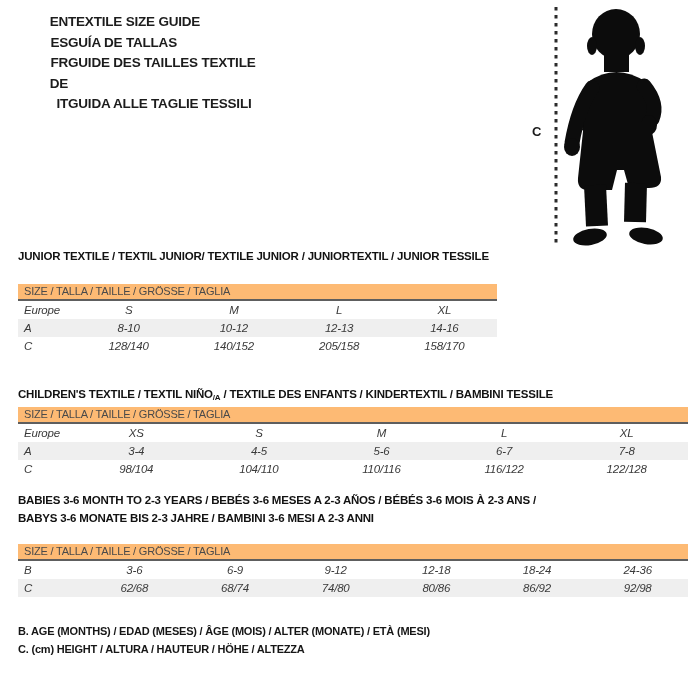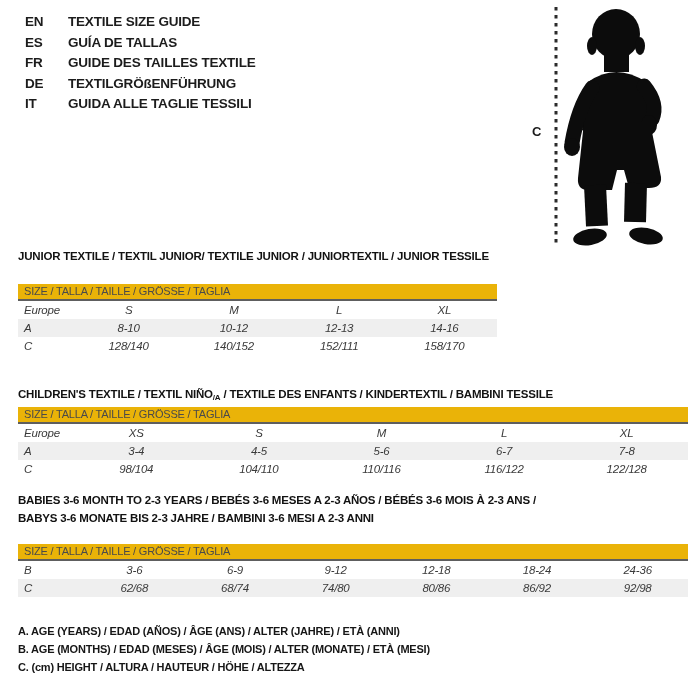--- a/index.html
+++ b/index.html
@@ -6,31 +6,31 @@
   .page{
     position:relative;
     width:700px;height:700px;
     background:#ffffff;
     font-family:"Liberation Sans", sans-serif;
     overflow:hidden;
   }
   
   .lang-list{position:absolute;left:25px;top:12px;}
   .lang-row{display:flex;line-height:20.5px;font-size:13.5px;font-weight:700;color:#1c1c1c;letter-spacing:-0.2px;}
-  .lang-code{width:43px;}
+  .lang-code{width:43px;text-align:right;}
   
   .figure{position:absolute;left:520px;top:0;width:180px;height:250px;}
   
   .sec-title{position:absolute;left:18px;font-size:11.5px;font-weight:700;color:#121212;letter-spacing:-0.2px;white-space:nowrap;}
   .sub{font-size:8px;vertical-align:-2px;}
   .two-line{line-height:17.5px;}
   
   .tblwrap{position:absolute;left:18px;}
   .size-bar{
-    background:#eab308;
+    background:#fdba74;
     border-bottom:2px solid #5e5e5e;
     height:15px;line-height:15px;
     padding-left:6px;
     font-size:11px;color:#4a4a4a;letter-spacing:-0.2px;
   }
   table{border-collapse:collapse;table-layout:fixed;width:100%;font-style:italic;}
   td{height:18px;padding:0;text-align:center;font-size:11.5px;color:#3a3a3a;letter-spacing:-0.2px;}
   td.lbl{text-align:left;padding-left:6px;}
   tr.alt{background:#efefef;}
   
@@ -49,21 +49,20 @@
     <div class="lang-row">
       <span class="lang-code">ES</span>
       <span class="lang-text">GUÍA DE TALLAS</span>
     </div>
     <div class="lang-row">
       <span class="lang-code">FR</span>
       <span class="lang-text">GUIDE DES TAILLES TEXTILE</span>
     </div>
     <div class="lang-row">
       <span class="lang-code">DE</span>
-      <span class="lang-text">TEXTILGRÖßENFÜHRUNG</span>
     </div>
     <div class="lang-row">
       <span class="lang-code">IT</span>
       <span class="lang-text">GUIDA ALLE TAGLIE TESSILI</span>
     </div>
   </div>
 
   <svg class="figure" viewBox="0 0 180 250">
     <text x="12" y="136" font-size="13" font-weight="bold" fill="#1a1a1a">C</text>
     <line x1="36" y1="7" x2="36" y2="244" stroke="#2b2b2b" stroke-width="3" stroke-dasharray="3.5 4.5"></line>
@@ -109,21 +108,21 @@
         <td class="lbl">A</td>
         <td>8-10</td>
         <td>10-12</td>
         <td>12-13</td>
         <td>14-16</td>
       </tr>
       <tr>
         <td class="lbl">C</td>
         <td>128/140</td>
         <td>140/152</td>
-        <td>152/111</td>
+        <td>205/158</td>
         <td>158/170</td>
       </tr>
     </tbody>
       </table>
   </div>
 
   <div class="sec-title" style="top:388px;"><span>CHILDREN'S TEXTILE / TEXTIL NIÑO</span><span class="sub">/A</span><span> / TEXTILE DES ENFANTS / KINDERTEXTIL / BAMBINI TESSILE</span></div>
 
   <div class="tblwrap" style="top:407px;width:670px;">
     <div class="size-bar">SIZE / TALLA / TAILLE / GRÖSSE / TAGLIA</div>
@@ -199,18 +198,17 @@
         <td>74/80</td>
         <td>80/86</td>
         <td>86/92</td>
         <td>92/98</td>
       </tr>
     </tbody>
       </table>
   </div>
 
   <div class="legend">
-    <div>A. AGE (YEARS) / EDAD (AÑOS) / ÂGE (ANS) / ALTER (JAHRE) / ETÀ (ANNI)</div>
     <div>B. AGE (MONTHS) / EDAD (MESES) / ÂGE (MOIS) / ALTER (MONATE) / ETÀ (MESI)</div>
     <div>C. (cm) HEIGHT / ALTURA / HAUTEUR / HÖHE / ALTEZZA</div>
   </div>
 
 </div>
 
 </body></html>

